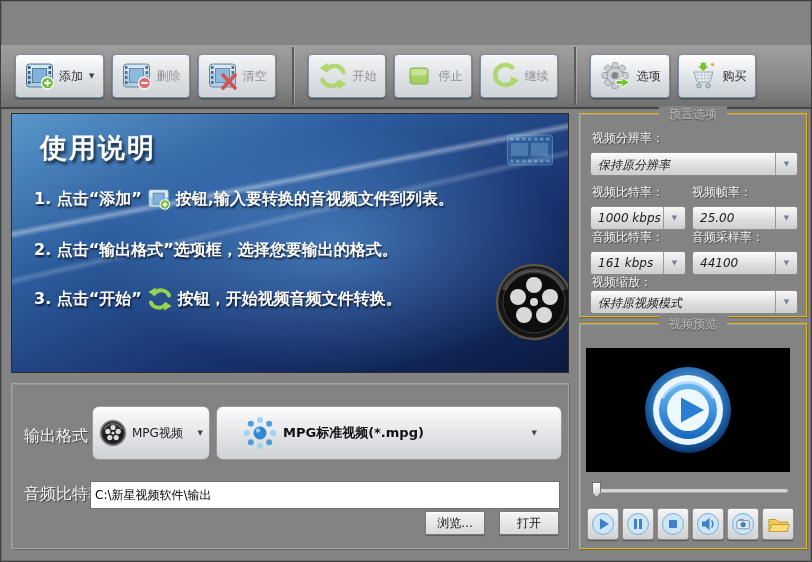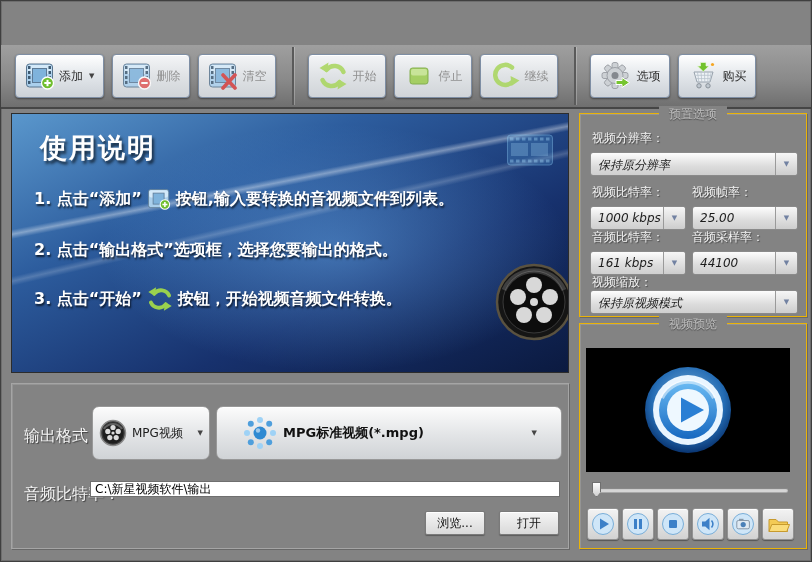--- a/index.html
+++ b/index.html
@@ -78,21 +78,21 @@
     box-sizing:border-box;box-shadow:inset 1px 1px 0 rgba(255,255,255,.14),1px 1px 0 rgba(55,55,55,.35);}
   .flabel{position:absolute;font-size:16px;color:#f3f3f3;text-shadow:1px 1px 1px rgba(0,0,0,.5);white-space:nowrap;}
   .bigdd{position:absolute;top:22px;height:54px;border:1px solid #989898;border-radius:7px;
     background:linear-gradient(#fcfcfc,#e2e4e6 55%,#d0d3d6);box-shadow:inset 0 1px 0 #fff;
     display:flex;align-items:center;box-sizing:border-box;cursor:default;}
   .dd1{left:80px;width:118px;padding:0 6px;gap:5px;}
   .dd2{left:204px;width:346px;padding:0 24px;gap:4px;}
   .dd1-text{font-size:12px;color:#1c1c1c;white-space:nowrap;}
   .dd2-text{font-size:13px;font-weight:bold;color:#111;white-space:nowrap;}
   .dd-arrow{margin-left:auto;font-size:7px;color:#444;}
-  .dirinput{position:absolute;left:78px;top:97px;width:470px;height:16px;border:1px solid #6f6f6f;
+  .dirinput{position:absolute;left:78px;top:97px;width:470px;height:28px;border:1px solid #6f6f6f;
     font-size:12px;font-family:"DejaVu Sans","Liberation Sans",sans-serif;color:#000;padding:0 4px;box-sizing:border-box;background:#fff;}
   .smallbtn{position:absolute;top:127px;width:58px;height:22px;border:1px solid #7a7a7a;border-radius:2px;
     background:linear-gradient(#f5f5f5,#d9d9d9);box-shadow:0 1px 1px rgba(0,0,0,.3),inset 0 1px 0 #fff;
     font-size:12px;color:#111;display:flex;align-items:center;justify-content:center;cursor:default;}
   .browse{left:413px;} .open{left:487px;}
 </style>
 </head>
 <body>
 
 <div class="window">

